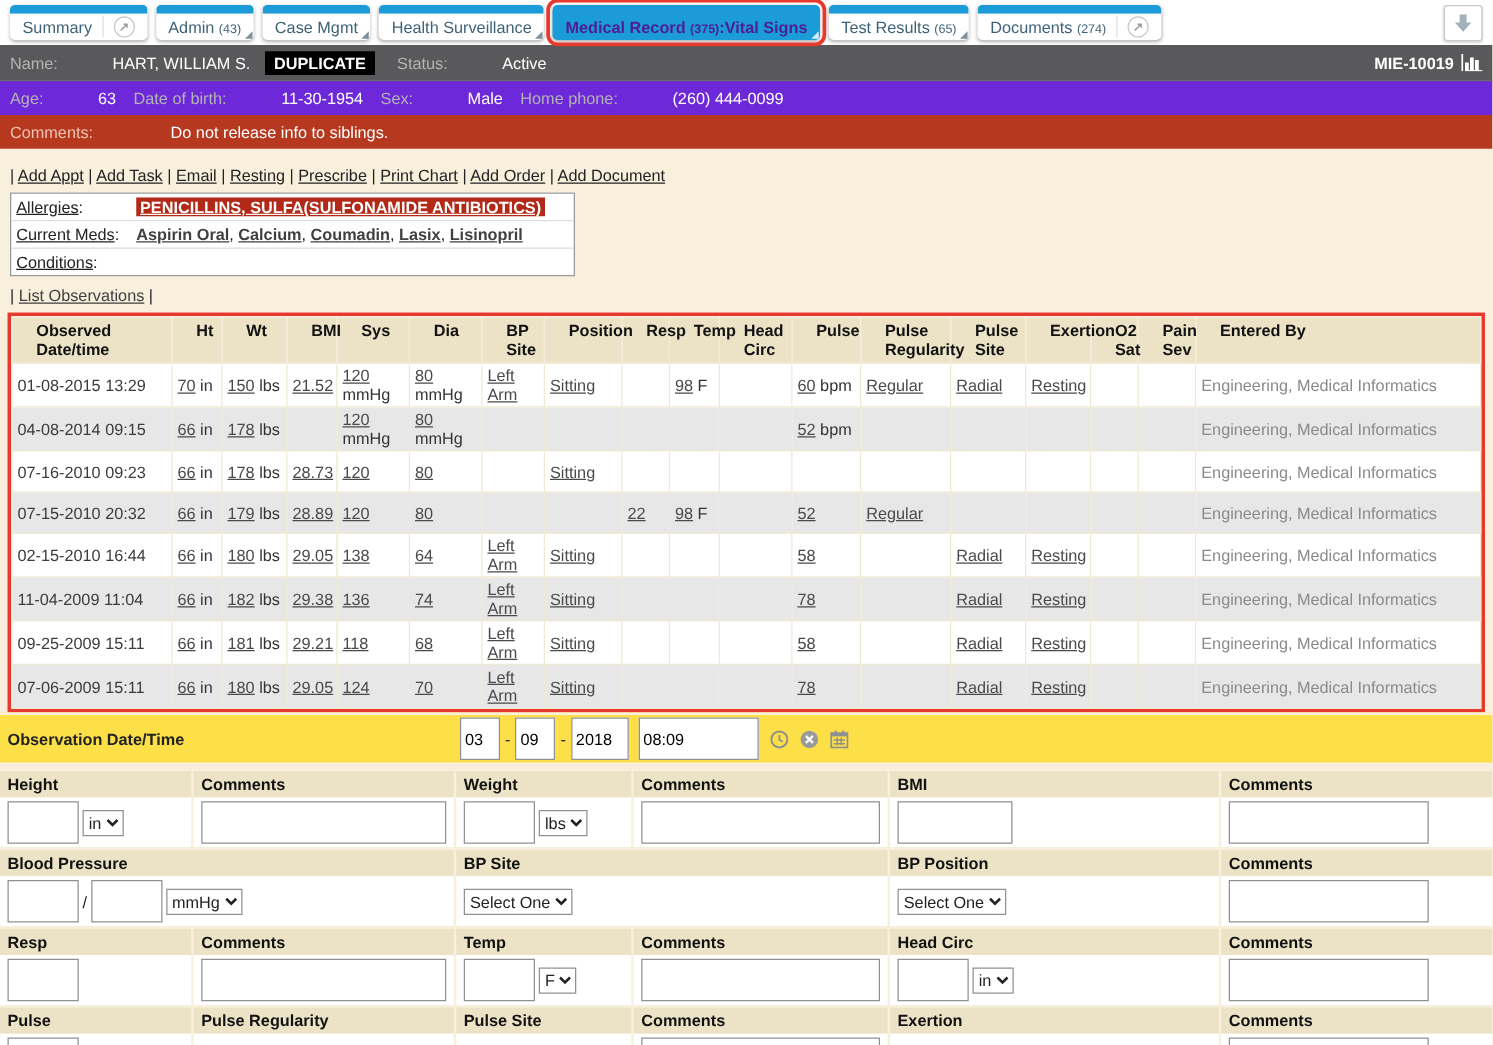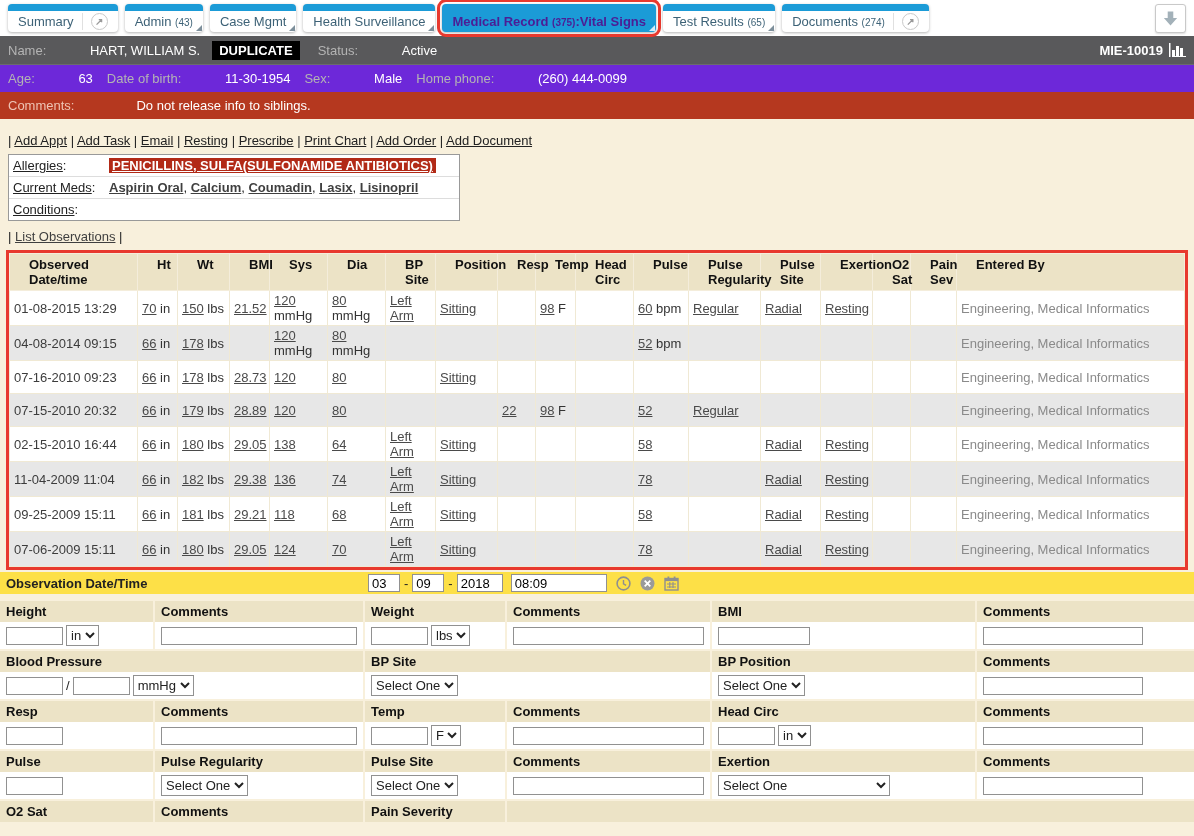--- a/index.html
+++ b/index.html
@@ -64,21 +64,21 @@
   table.vitals a.tl { color:#4a4a4a; }
   table.vitals .muted { color:#8a8a8a; display:inline-block; max-width:190px; }
   table.vitals .plain { color:#3c3c3c; }
 
   
   .formgrid { margin-top:5px; display:grid; grid-template-columns:155px 210px 142px 205px 265px 1fr; }
   .fl { background:#ece3c6; font-weight:bold; padding:3px 6px; border-right:2px solid #f8f0dc; border-top:2px solid #f8f0dc; color:#111; }
   .fi { background:#fff; padding:3px 6px; border-right:2px solid #f8f0dc; min-height:26px; display:flex; align-items:center; gap:3px; }
   .noR { border-right:none; }
   .sp2 { grid-column:span 2; } .sp3 { grid-column:span 3; }
-  input[type=text] { height:18px; border:1px solid #919191; font-family:"Liberation Sans",sans-serif; font-size:13px; padding:0 3px; background:#fff; }
+  input[type=text] { height:34px; border:1px solid #919191; font-family:"Liberation Sans",sans-serif; font-size:13px; padding:0 3px; background:#fff; }
   select { height:21px; border:1px solid #919191; font-family:"Liberation Sans",sans-serif; font-size:13px; background:#fff; color:#222; }
   .w55{width:57px}.w90{width:92px}.w200{width:212px}.w160{width:160px}.w32{width:32px}.w46{width:46px}.w95{width:96px}
   .obsrow { background:#fde047; border-top:2px solid #f8f0dc; display:flex; align-items:center; padding:2px 6px; gap:4px; }
   .obsrow .obslbl { font-weight:bold; width:358px; flex:none; }
   .icn { display:inline-flex; margin-left:5px; cursor:pointer; }
 </style>
 </head>
 <body>
 
 <div class="tabbar">

